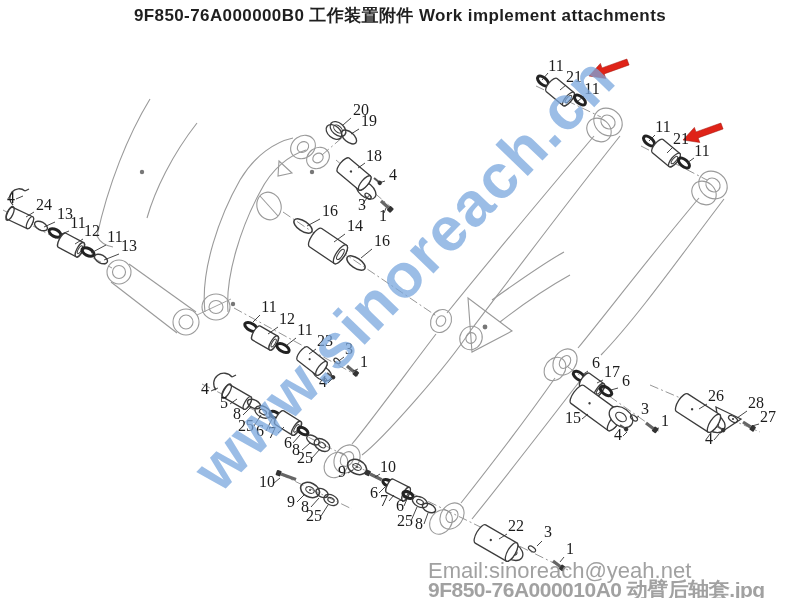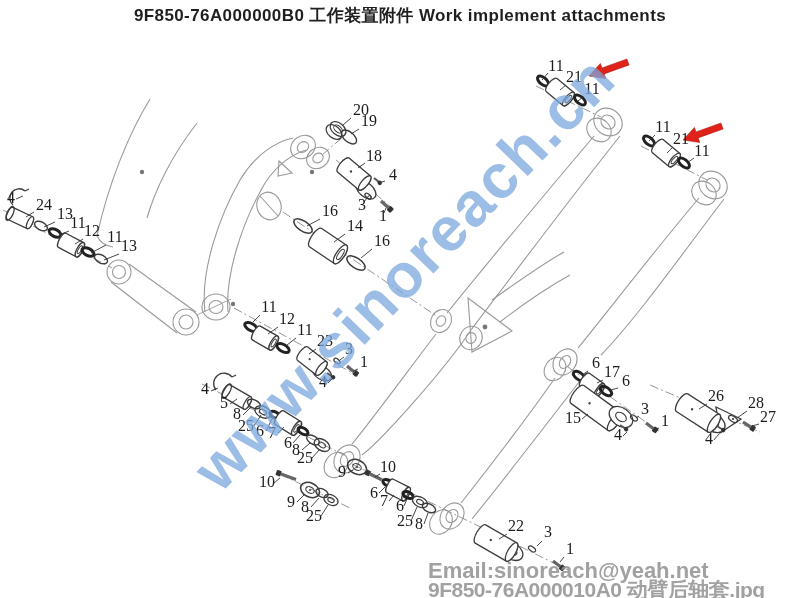--- a/index.html
+++ b/index.html
@@ -9,21 +9,21 @@
   .page-title{position:absolute;left:0;right:0;top:4px;text-align:center;
               font-size:17px;font-weight:600;letter-spacing:.4px;color:#1f1f1f;z-index:3;}
   .wm-diag{position:absolute;left:205px;top:445px;height:70px;line-height:70px;white-space:nowrap;
            transform-origin:left center;transform:rotate(-46deg);
            font-size:62px;font-weight:bold;letter-spacing:2px;
            color:rgba(122,167,221,0.75);z-index:4;pointer-events:none;}
   .wm-file{position:absolute;left:428px;top:531px;white-space:nowrap;
            font-size:21px;font-weight:bold;letter-spacing:-0.5px;
            color:rgba(148,148,148,0.88);z-index:4;pointer-events:none;margin-top:45px;}
   .wm-mail{position:absolute;left:428px;top:558px;white-space:nowrap;
-           font-size:22px;font-weight:bold;
+           font-size:22px;font-weight:normal;
            color:rgba(148,148,148,0.88);z-index:4;pointer-events:none;}
   .lbl{font-family:"Liberation Serif",serif;font-size:16px;fill:#1c1c1c;}
 </style>
 </head>
 <body>
 
 <div class="stage">
 
   <div class="page-title">9F850-76A000000B0  工作装置附件  Work implement attachments</div>
 

